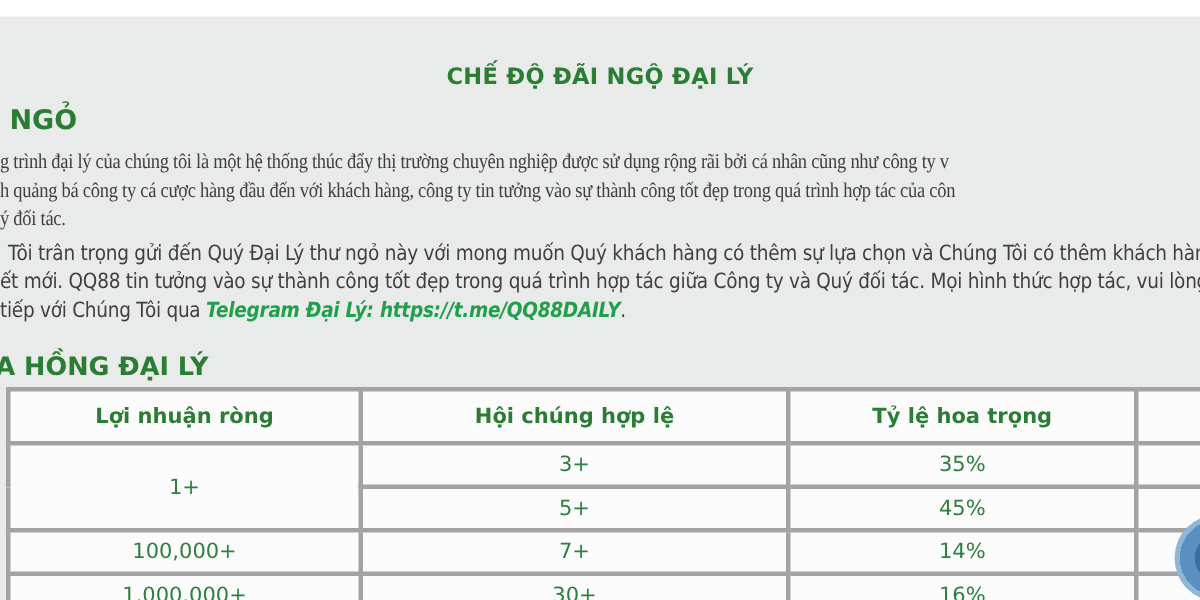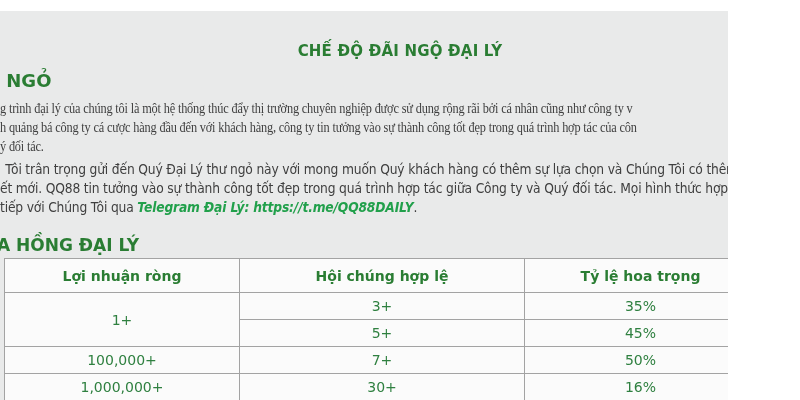--- a/index.html
+++ b/index.html
@@ -1,17 +1,17 @@
 <!DOCTYPE html>
 <html><head>
 <meta charset="utf-8">
 <style>
   html,body{margin:0;padding:0;}
   #screen{
-    position:relative;width:728px;height:400px;overflow:hidden;
+    position:relative;width:800px;height:400px;overflow:hidden;
     background:#ffffff;
     font-family:"DejaVu Sans",sans-serif;
   }
   .content{
     position:absolute;left:0;top:11px;width:800px;height:389px;
     background:#e9eaea;
   }
   .page-title{
     position:absolute;left:0;top:31px;width:800px;
     text-align:center;font-size:15px;font-weight:bold;color:#2a7d33;
@@ -36,21 +36,21 @@
   .tbl-wrap{position:absolute;left:4px;top:247px;width:796px;overflow:hidden;}
   table.commission{
     border-collapse:collapse;table-layout:fixed;width:1000px;
     background:#fbfbfb;
   }
   table.commission col.c1{width:235px;}
   table.commission col.c2{width:285px;}
   table.commission col.c3{width:232px;}
   table.commission col.c4{width:248px;}
   table.commission th,table.commission td{
-    border:1px solid #a3a3a3;text-align:center;vertical-align:middle;
+    border:3px solid #a3a3a3;text-align:center;vertical-align:middle;
     padding:0;overflow:hidden;white-space:nowrap;
   }
   table.commission th{
     height:33px;font-size:14px;font-weight:bold;color:#2a7d33;
   }
   table.commission td{
     height:26px;font-size:14px;font-weight:normal;color:#2f8040;
   }
   .chat-widget{
     position:absolute;left:783px;top:332px;width:58px;height:58px;
@@ -109,21 +109,21 @@
             <td></td>
           </tr>
           <tr>
             <td>5+</td>
             <td>45%</td>
             <td></td>
           </tr>
           <tr>
             <td>100,000+</td>
             <td>7+</td>
-            <td>50%</td>
+            <td>14%</td>
             <td></td>
           </tr>
           <tr>
             <td>1,000,000+</td>
             <td>30+</td>
             <td>16%</td>
             <td></td>
           </tr>
 
         </tbody>

